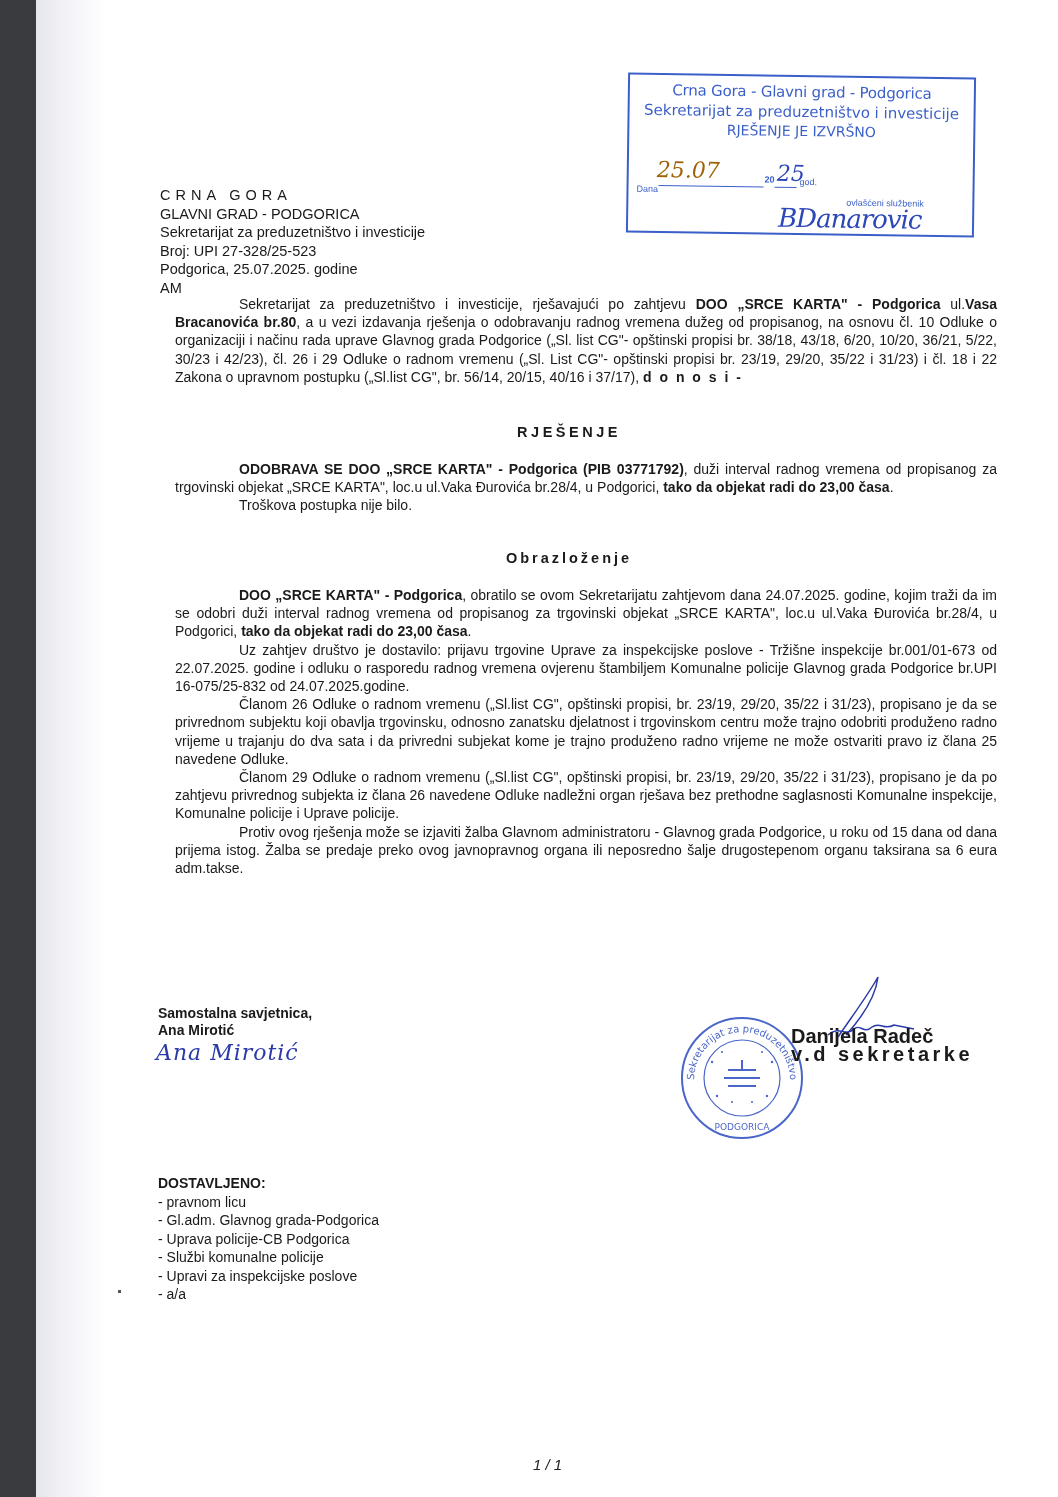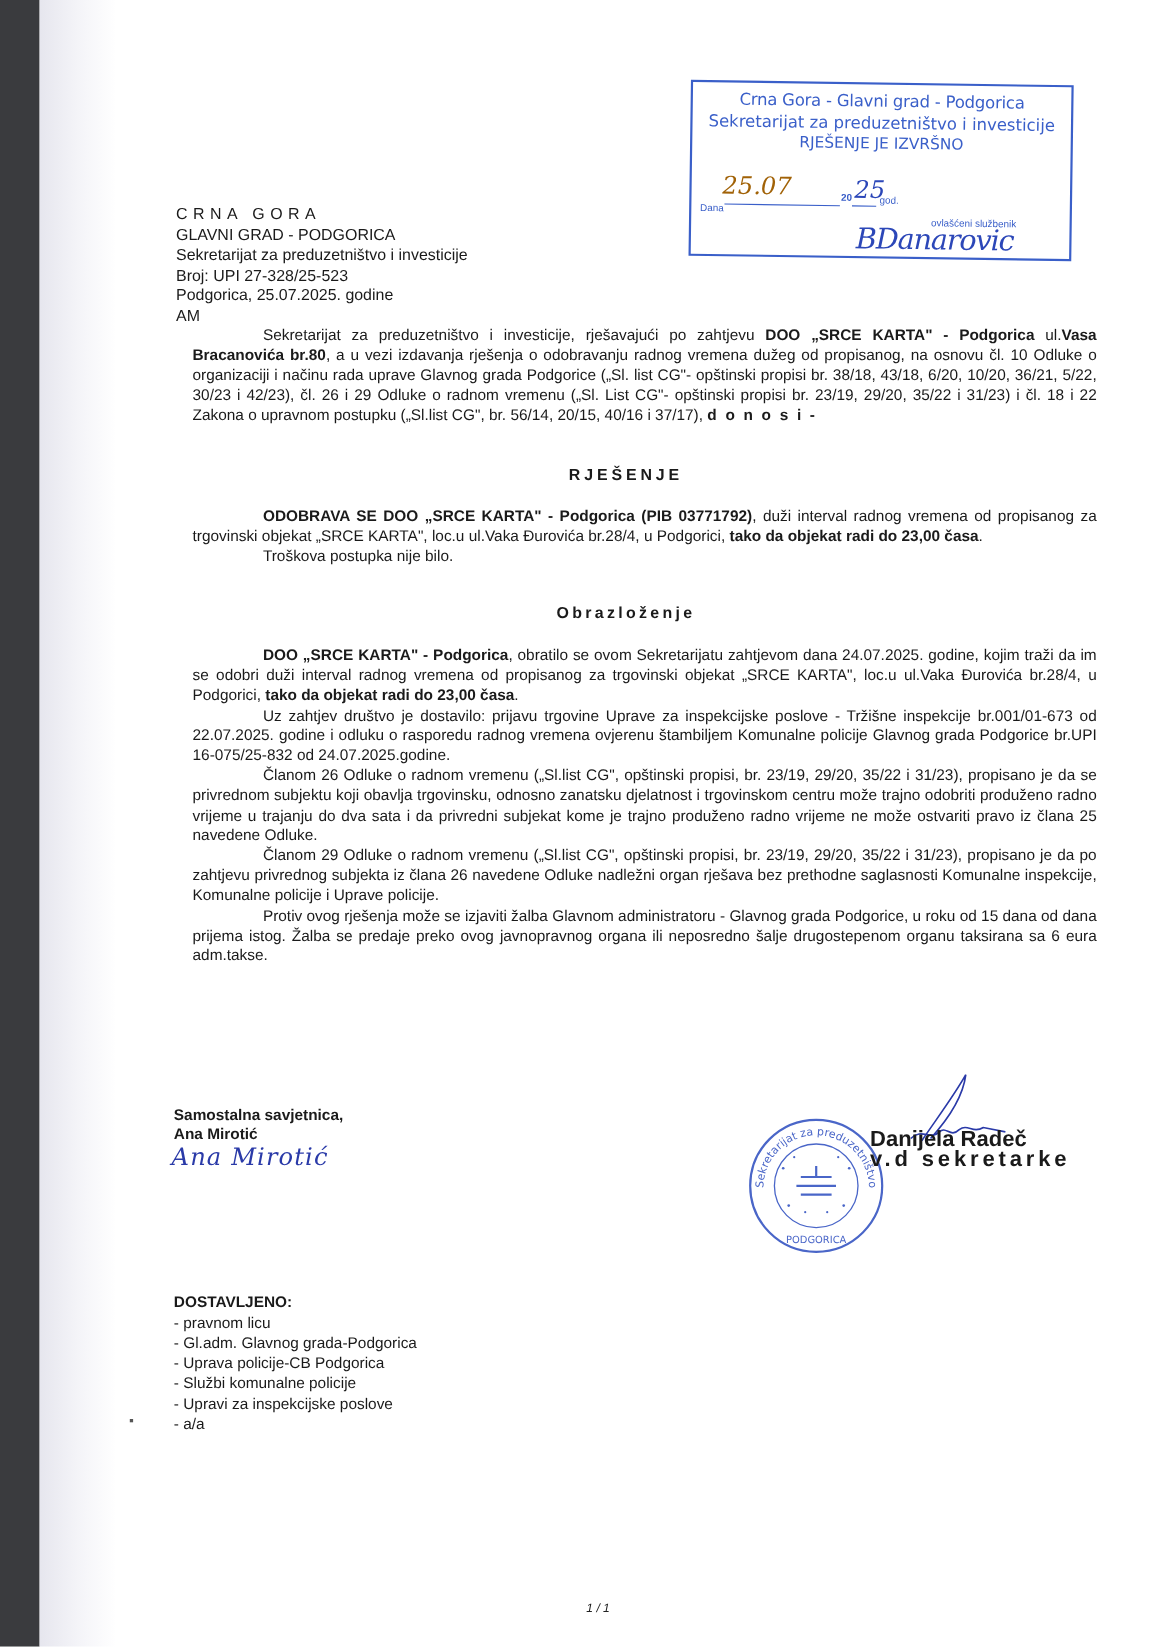--- a/index.html
+++ b/index.html
@@ -53,21 +53,21 @@
   .sig-left { position: absolute; left: 158px; top: 1005px; font-size: 14px; line-height: 17px; font-weight: bold; }
   .sig-left-hand { position: absolute; left: 156px; top: 1040px; font-family: "DejaVu Serif", serif; font-style: italic; font-size: 22px; color: #2a3aa8; letter-spacing: 1px; }
   .sig-right { position: absolute; left: 791px; top: 1027px; font-size: 20px; line-height: 18px; font-weight: bold; }
   .sig-right .spaced { letter-spacing: 3.5px; }
   .seal {
     position: absolute; left: 672px; top: 1012px; width: 140px; height: 130px;
   }
   .sig-right-hand { position: absolute; left: 818px; top: 975px; }
   .distrib { position: absolute; left: 158px; top: 1130px; font-size: 14px; line-height: 18.5px; margin-top: 44px; }
   .distrib .title { font-weight: bold; }
-  .page-num { position: absolute; left: 533px; top: 1456px; font-size: 11px; font-style: italic; color: #222; }
+  .page-num { position: absolute; left: 533px; top: 1456px; font-size: 15px; font-style: italic; color: #222; }
   .speck { position: absolute; left: 118px; top: 1290px; width: 3px; height: 3px; background: #555; }
 </style>
 </head>
 <body>
 
 <div class="scan-edge"></div>
 <div class="scan-shade"></div>
 
 <div class="stamp-box">
   <div class="l1">Crna Gora - Glavni grad - Podgorica</div>

